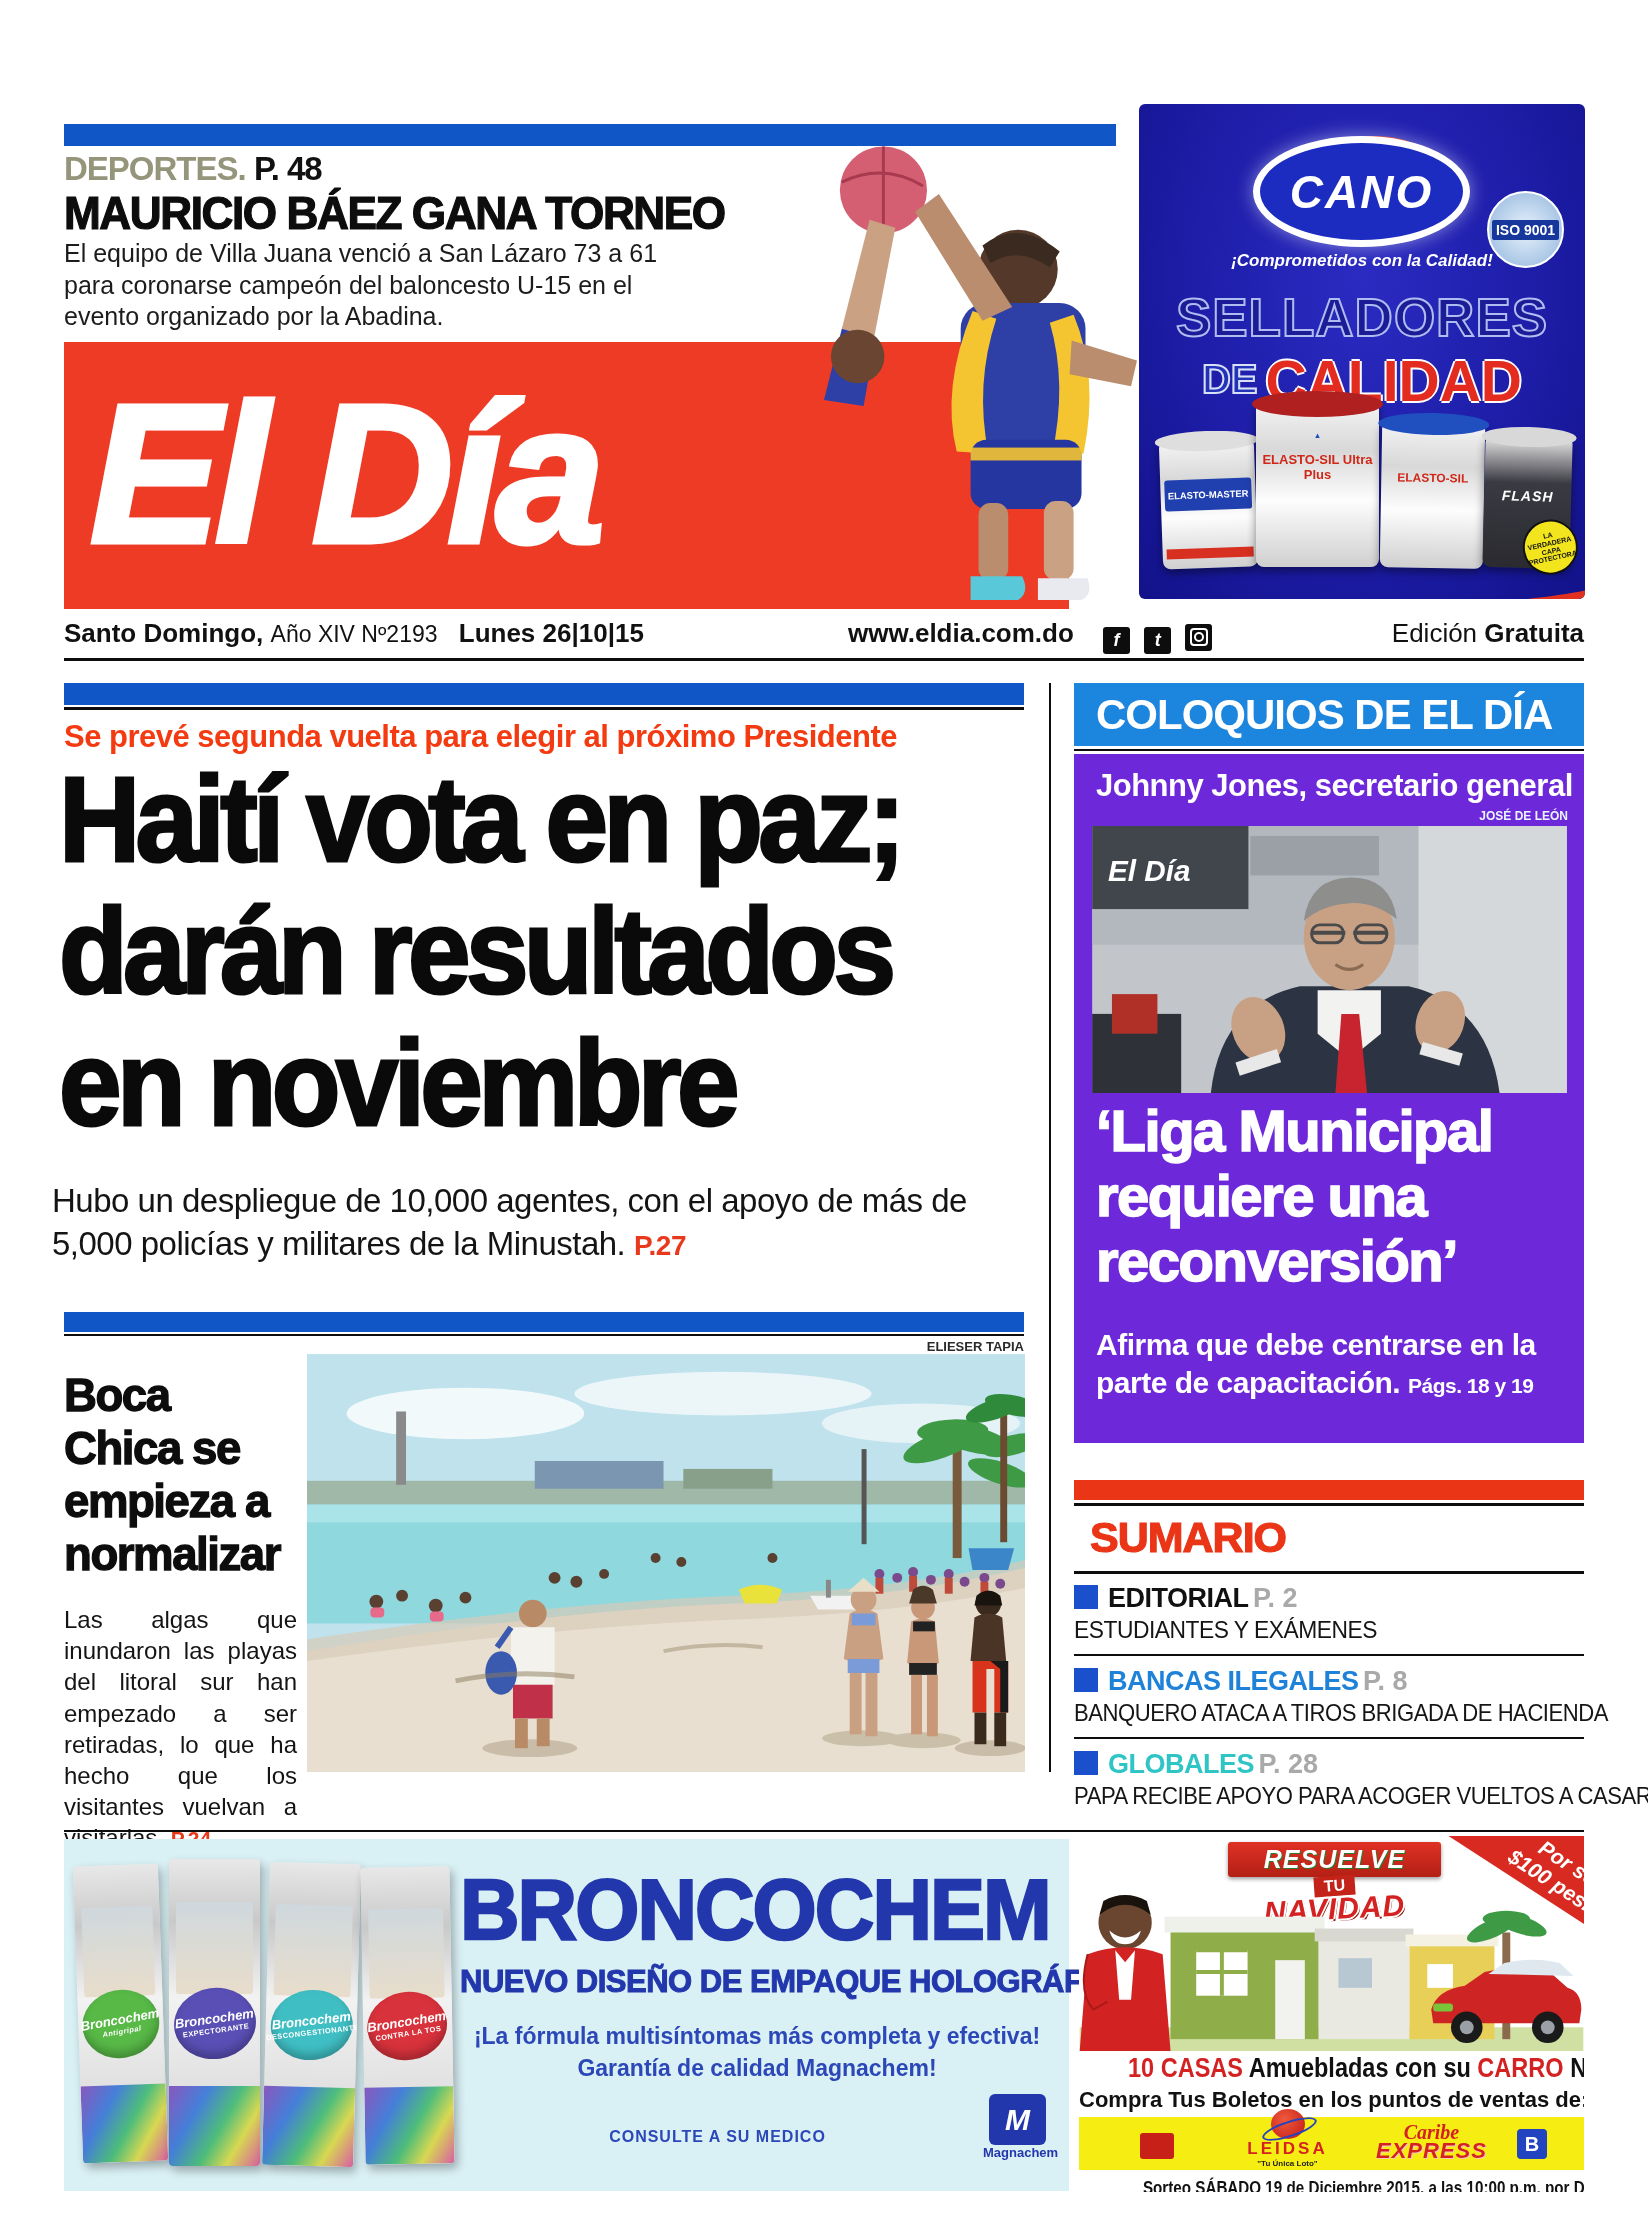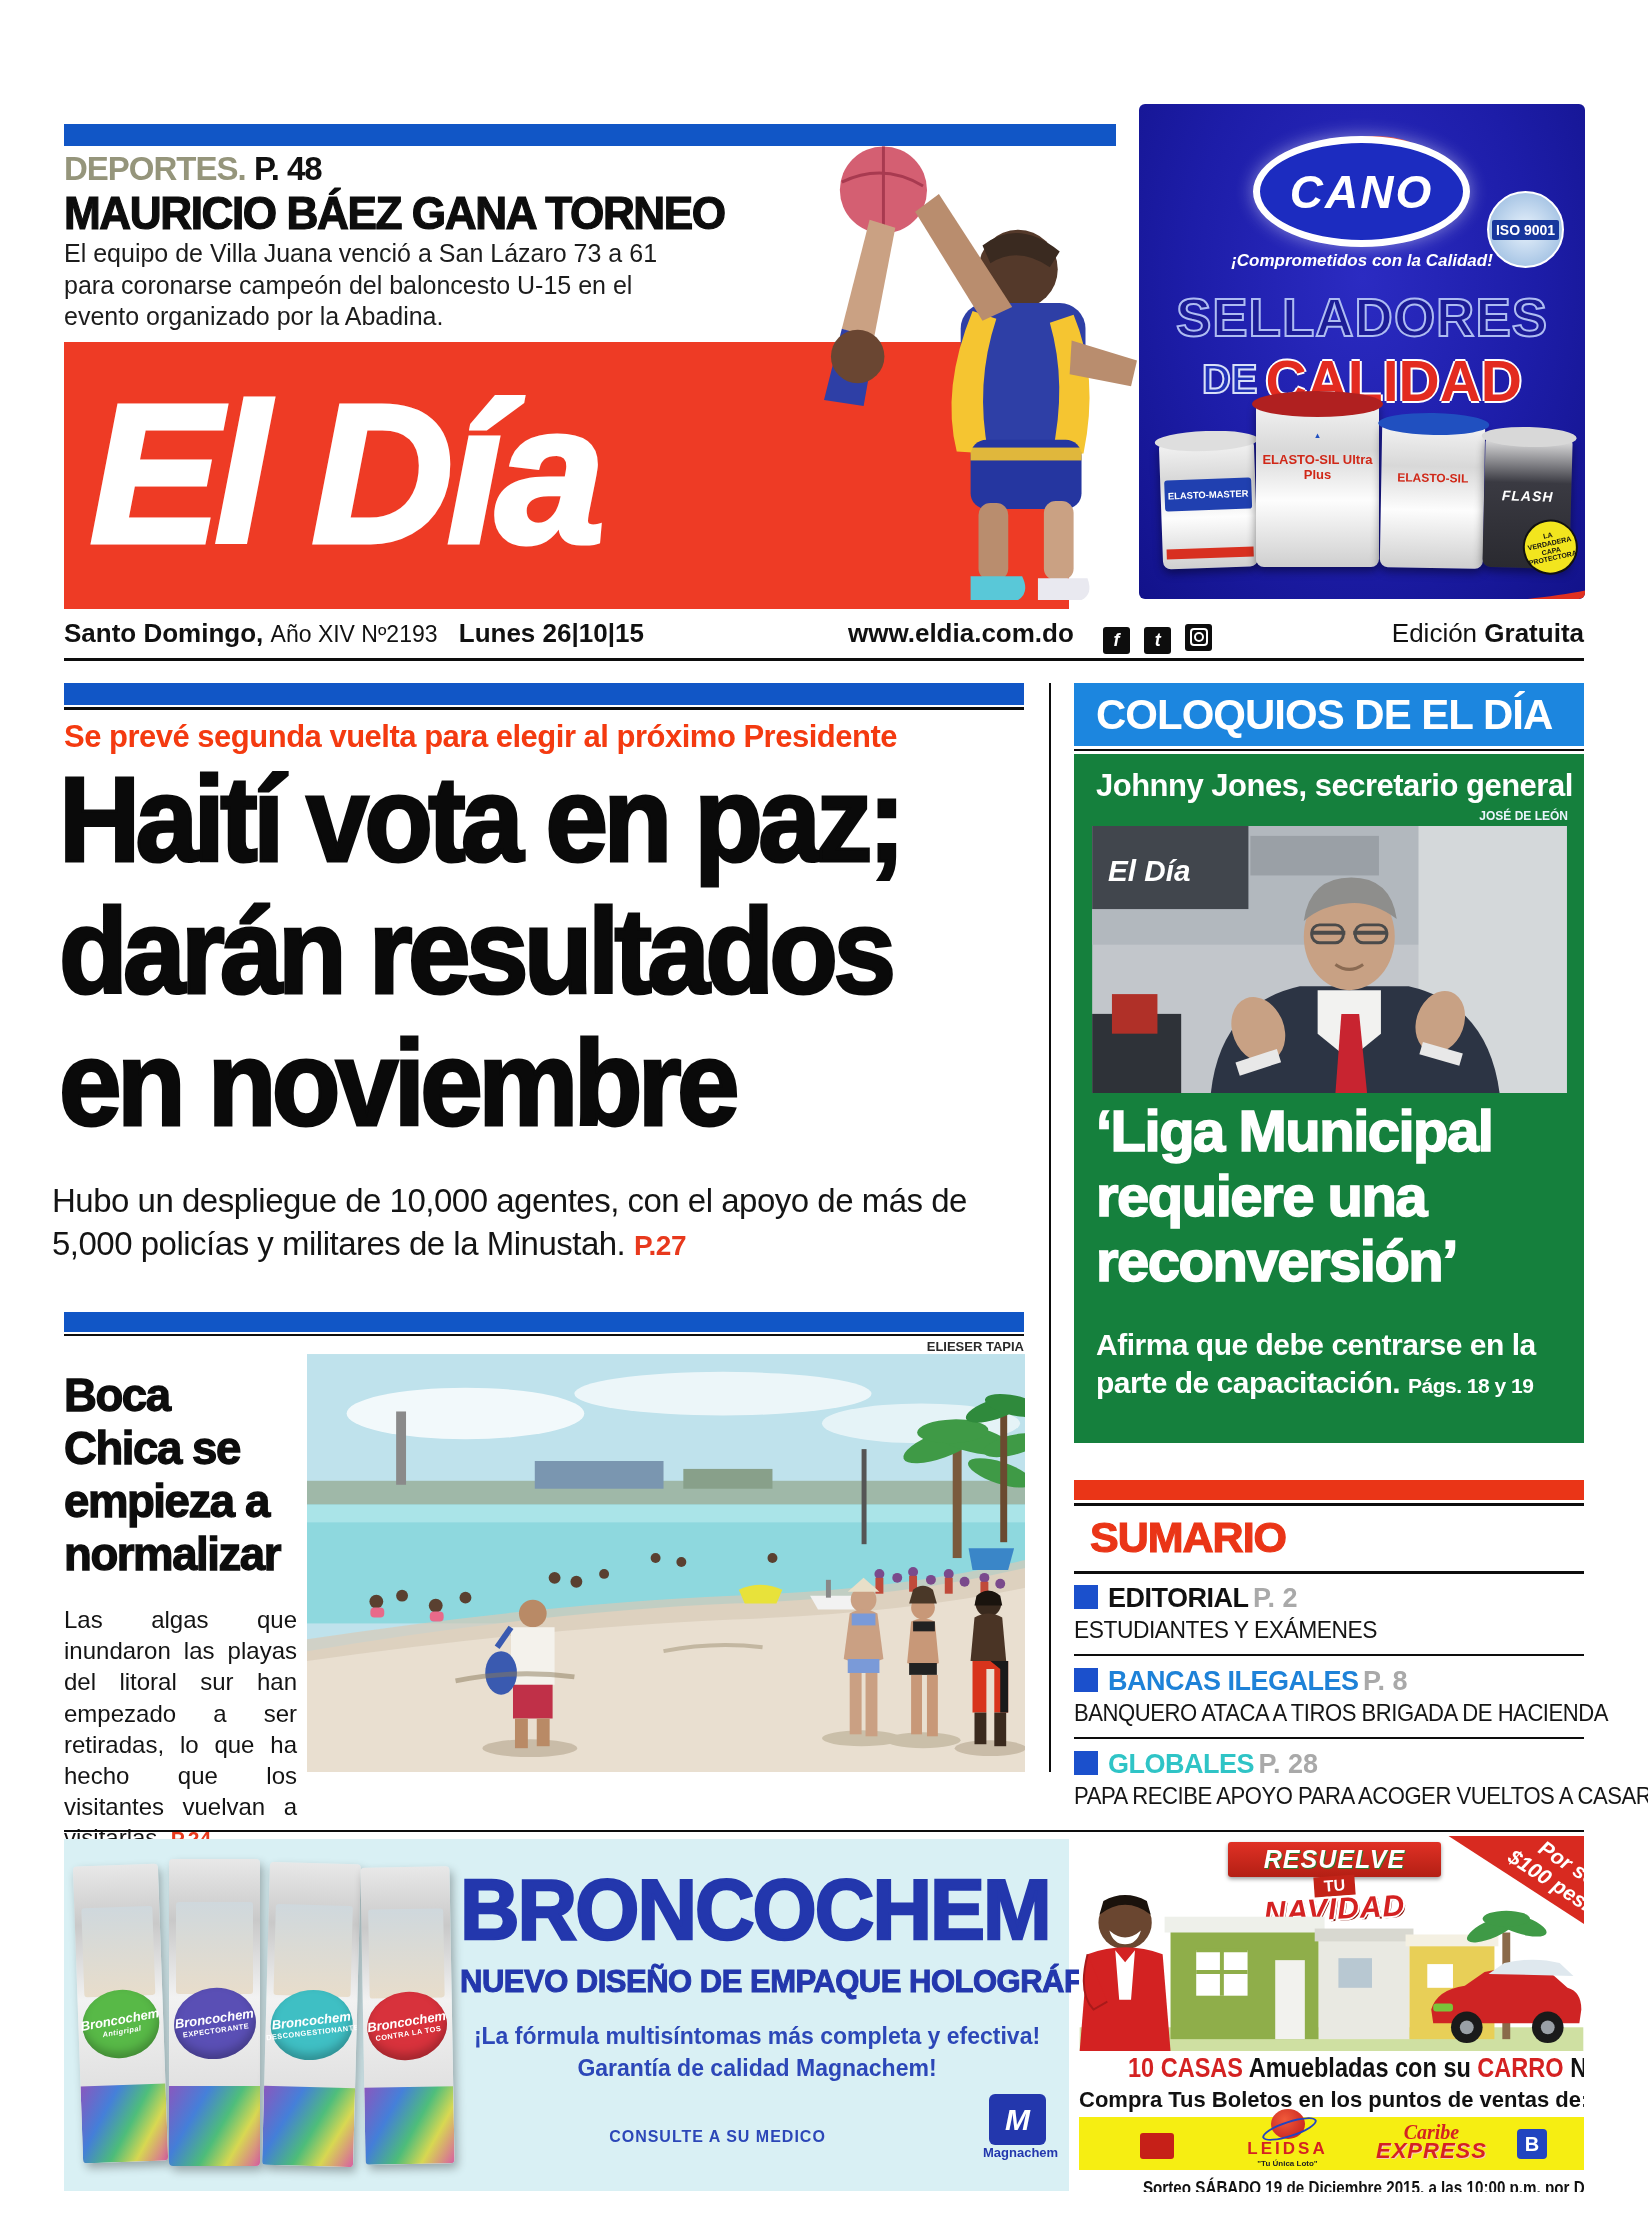--- a/index.html
+++ b/index.html
@@ -46,21 +46,21 @@
   .rule{background:#0d0d0d;}
 
   
   .kicker{font-size:31px;font-weight:700;color:#f43a10;letter-spacing:-0.5px;}
   .lead-h1{font-size:121px;line-height:1.09;font-weight:700;color:#0a0a0a;letter-spacing:-5px;-webkit-text-stroke:3px #0a0a0a;}
   .deck{font-size:33px;line-height:1.3;color:#141414;letter-spacing:-0.5px;width:960px;}
   .deck .pg{color:#e8391d;font-weight:700;font-size:28px;}
 
   
   .blue-head{background:#1c86df;color:#fff;font-weight:700;font-size:42px;letter-spacing:-1px;line-height:63px;padding-left:22px;}
-  .panel{background:#15803d;color:#fff;}
+  .panel{background:#6d28d9;color:#fff;}
   .panel-title{font-size:31px;font-weight:700;letter-spacing:-0.5px;padding:14px 0 0 22px;}
   .panel-credit{position:absolute;right:16px;top:55px;font-size:12px;font-weight:700;color:#eaf4fd;}
   .quote{font-size:58px;font-weight:700;line-height:1.12;letter-spacing:-1.5px;-webkit-text-stroke:1.6px #fff;padding-left:22px;}
   .subquote{font-size:30px;font-weight:700;line-height:1.25;padding-left:22px;width:465px;letter-spacing:-0.5px;}
   .subquote .pgs{font-size:21px;}
 
   
   .credit{font-size:13px;color:#2a2a2a;font-weight:700;}
   .boca-h{font-size:47px;font-weight:700;line-height:1.13;letter-spacing:-1.5px;-webkit-text-stroke:1.3px #0d0d0d;color:#0d0d0d;}
   .boca-body{font-size:24px;line-height:1.3;text-align:justify;width:233px;color:#141414;}

